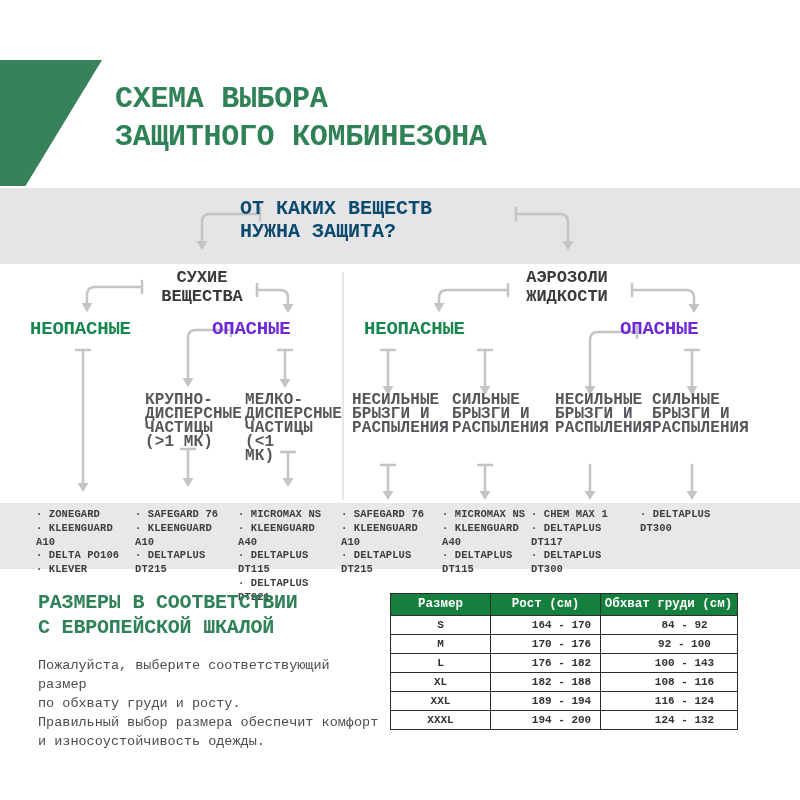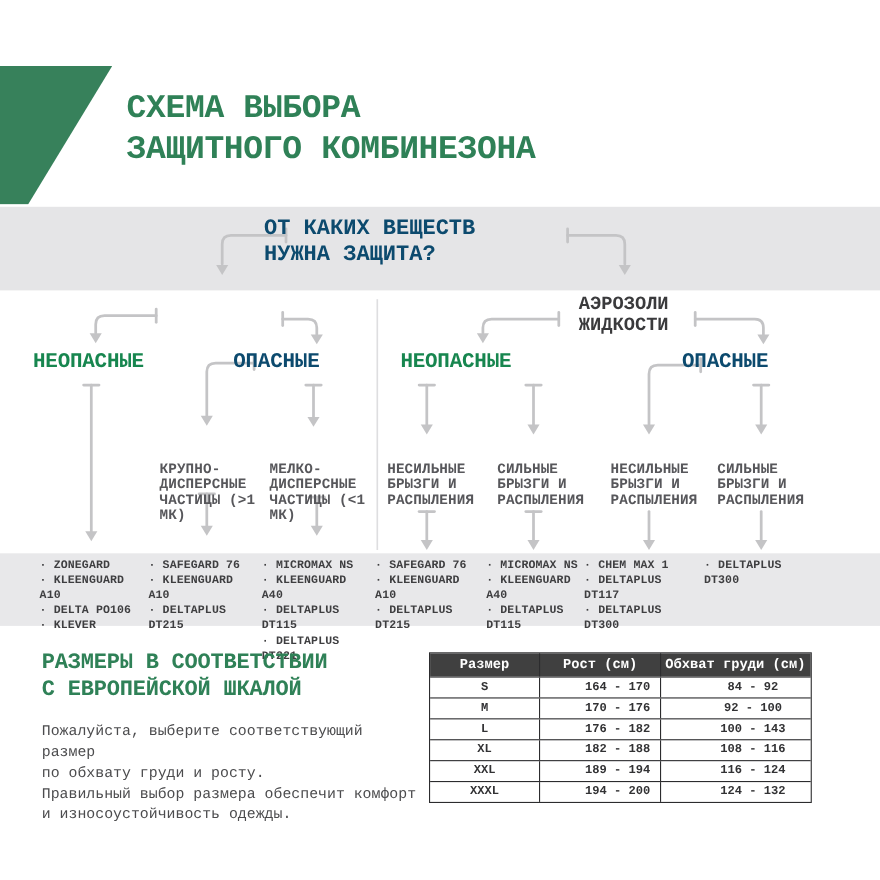--- a/index.html
+++ b/index.html
@@ -24,44 +24,44 @@
 
   
   .branch-title{position:absolute; width:170px; text-align:center; font-size:17px;
                 font-weight:bold; color:#3a3a3c; line-height:19px; white-space:pre-line;}
   .bt-left{left:117px; top:268px;}
   .bt-right{left:482px; top:268px;}
 
   .risk{position:absolute; width:140px; text-align:left; font-size:19px; font-weight:bold;
         letter-spacing:-0.2px; top:318px;}
   .risk.safe{color:#17864f;}
-  .risk.hazard{color:#0c4a6e;}
+  .risk.hazard{color:#6d28d9;}
   .r1{left:30px;} .r2{left:212px;} .r3{left:364px;} .r4{left:620px;}
 
-  .sub{position:absolute; width:96px; font-size:13px; font-weight:bold; color:#57575b;
-       line-height:14px; white-space:pre-line; top:420px; letter-spacing:0.1px;}
+  .sub{position:absolute; width:96px; font-size:16px; font-weight:bold; color:#57575b;
+       line-height:14px; white-space:pre-line; top:393px; letter-spacing:0.1px;}
   .s1{left:145px;} .s2{left:245px;} .s3{left:352px;} .s4{left:452px;} .s5{left:555px;} .s6{left:652px;}
 
   
   .pcol{position:absolute; top:508px; width:100px; font-size:10.5px; font-weight:bold;
         color:#3e3e40; line-height:13.8px; letter-spacing:0.1px;}
   .pc1{left:36px;} .pc2{left:135px;} .pc3{left:238px;} .pc4{left:341px;}
   .pc5{left:442px;} .pc6{left:531px;} .pc7{left:640px;}
   .prod-item::before{content:"· ";}
 
   
   .sizes-heading{position:absolute; left:38px; top:590px; font-size:20px; font-weight:bold;
                  color:#2f8157; line-height:25px; white-space:pre-line; letter-spacing:-0.2px;}
   .sizes-note{position:absolute; left:38px; top:656px; width:345px; font-size:13.5px;
               color:#4c4c4e; line-height:19px; white-space:pre-line;}
 
   
   .size-table{position:absolute; left:390px; top:593px; width:348px;
               border:1.5px solid #2c2c2e; box-sizing:border-box; background:#ffffff;}
-  .t-head{display:grid; grid-template-columns:99px 110px 136px; background:#404040;}
+  .t-head{display:grid; grid-template-columns:99px 110px 136px; background:#15803d;}
   .t-hcell{height:21px; line-height:21px; text-align:center; color:#ffffff;
            font-size:12.5px; font-weight:bold;}
   .t-hcell + .t-hcell{border-left:1.5px solid #2c2c2e;}
   .t-row{display:grid; grid-template-columns:99px 110px 136px; border-top:1.5px solid #2c2c2e;}
   .t-cell{height:18px; line-height:18px; text-align:center; color:#323234;
           font-size:11px; font-weight:bold;}
   .t-cell + .t-cell{border-left:1.5px solid #2c2c2e;padding-left:32px;}
 
   
   svg.arrows{position:absolute; left:0; top:0; pointer-events:none;}
@@ -184,20 +184,22 @@
     </g>
     <g>
       <path class="al" d="M692 465 V491"></path>
       <path class="ah" d="M692 500 L686.5 491 L697.5 491 Z"></path>
     </g>
   </svg>
 
   <div class="question">ОТ КАКИХ ВЕЩЕСТВ
 НУЖНА ЗАЩИТА?</div>
 
+  <div class="branch-title bt-left">СУХИЕ
+ВЕЩЕСТВА</div>
   <div class="branch-title bt-right">АЭРОЗОЛИ
 ЖИДКОСТИ</div>
 
   <div class="risk safe r1">НЕОПАСНЫЕ</div>
   <div class="risk hazard r2">ОПАСНЫЕ</div>
   <div class="risk safe r3">НЕОПАСНЫЕ</div>
   <div class="risk hazard r4">ОПАСНЫЕ</div>
 
   <div class="sub s1">КРУПНО-
 ДИСПЕРСНЫЕ

